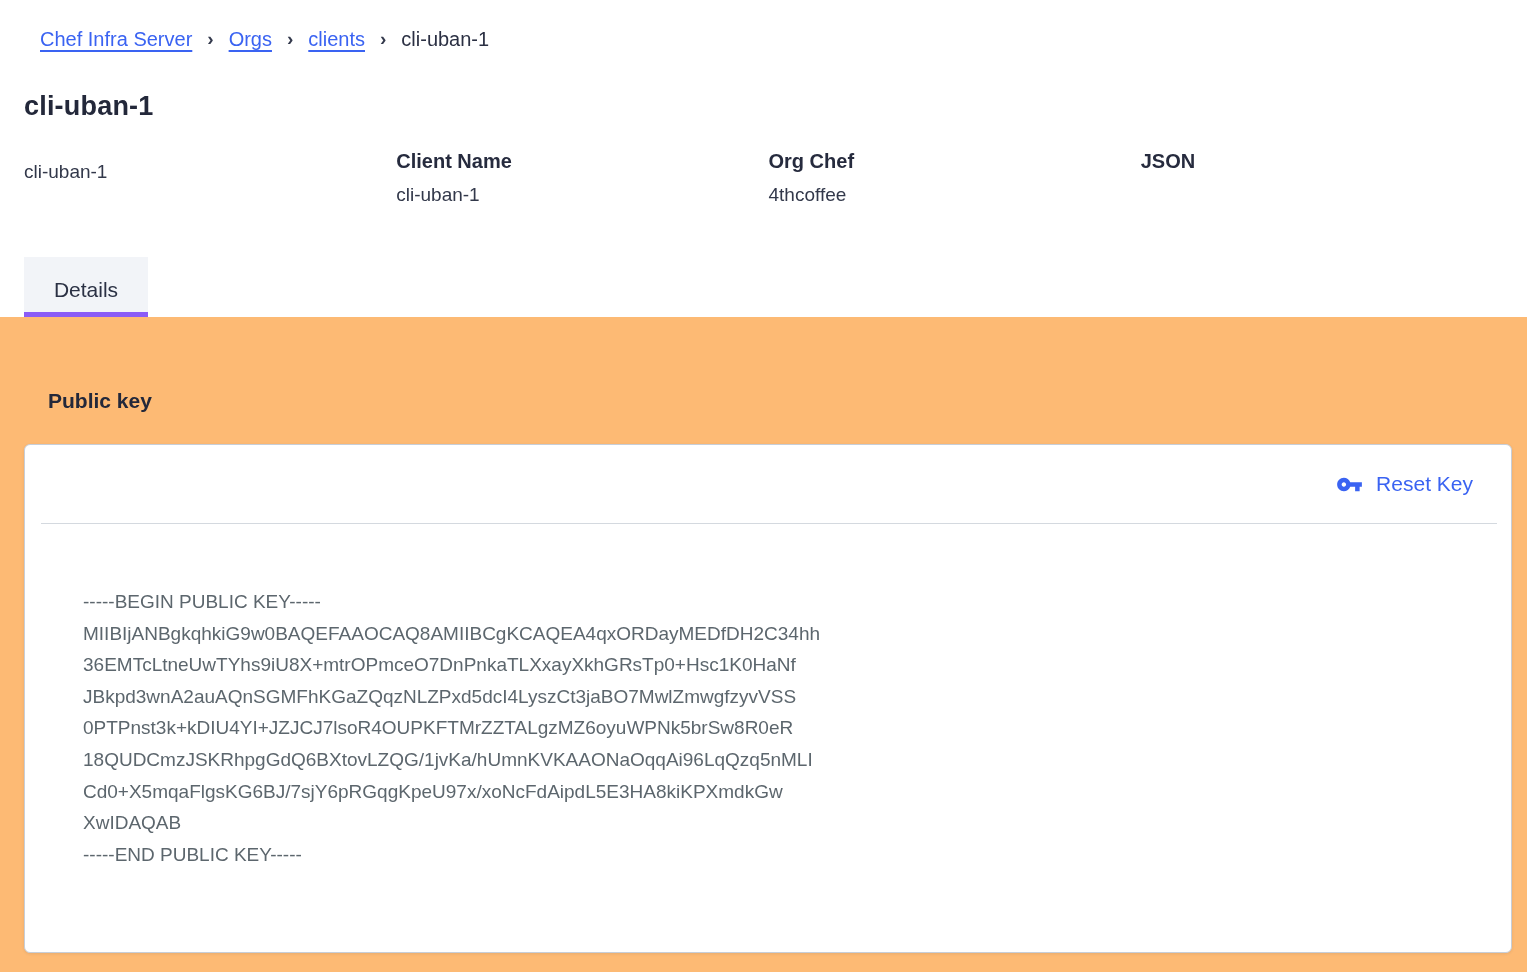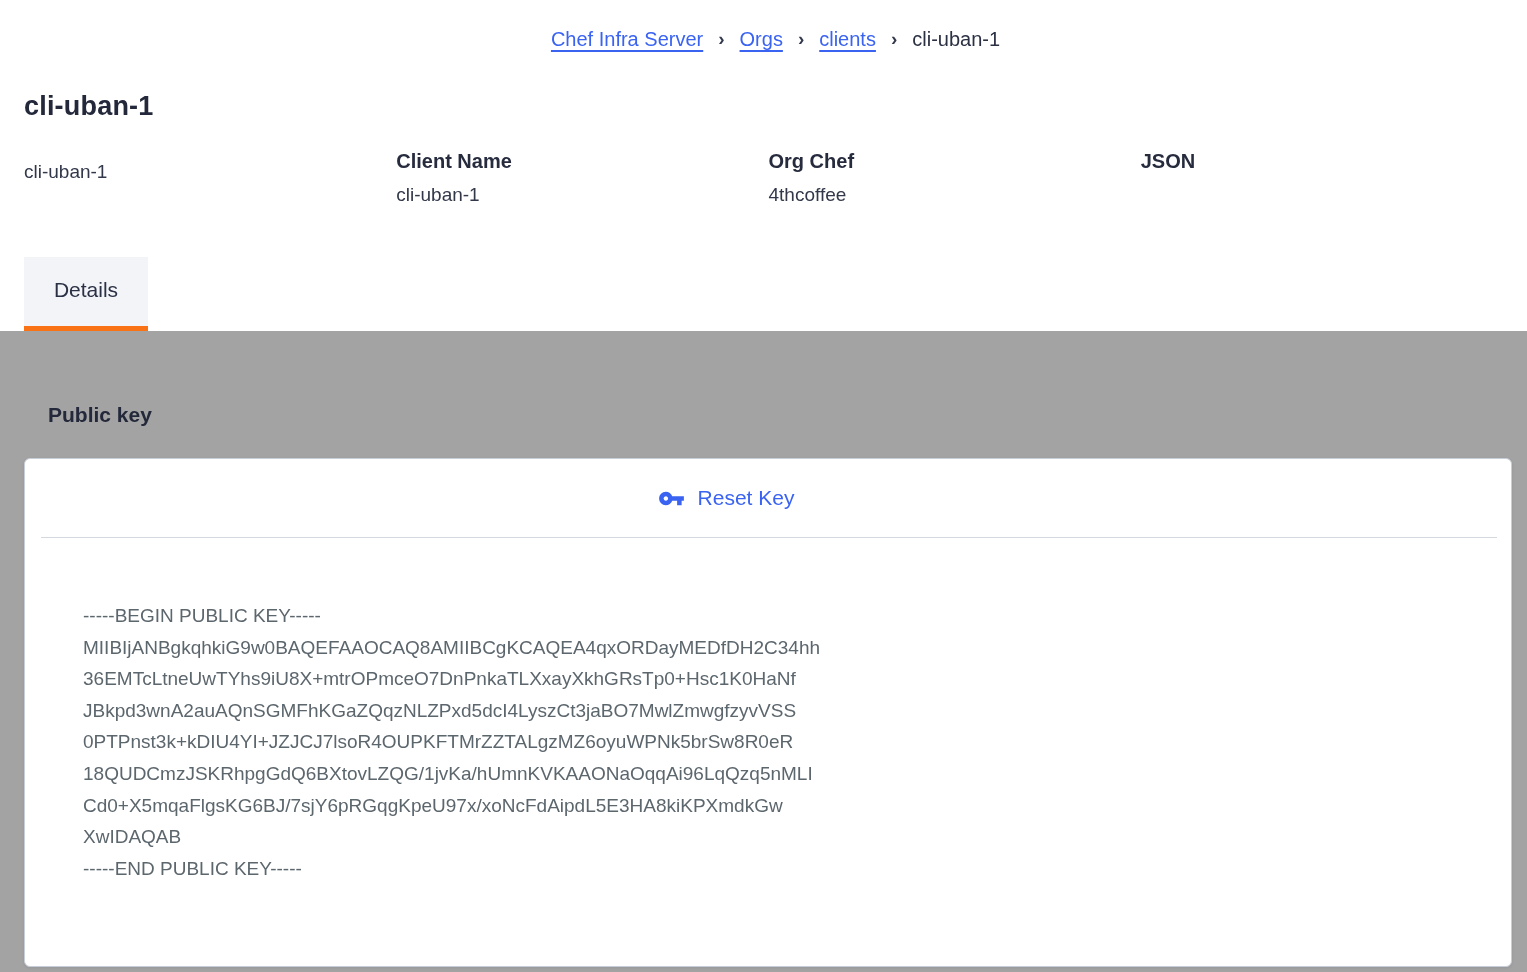--- a/index.html
+++ b/index.html
@@ -12,23 +12,22 @@
     color: #2b3043;
     overflow: hidden;
   }
   .page { display: flex; flex-direction: column; height: 972px; }
 
   
   .breadcrumb {
     display: flex;
     align-items: center;
     gap: 15px;
-    padding: 28px 0 0 24px;
+    padding: 28px 0 0 40px;
     font-size: 20px;
-    justify-content: center;
   }
   .breadcrumb a {
     color: #3a63f2;
     text-decoration: underline;
     text-underline-offset: 4px;
     cursor: pointer;
   }
   .crumb-sep {
     color: #343a4d;
     font-weight: 700;
@@ -68,29 +67,29 @@
     display: flex;
     margin-top: 51px;
     padding-left: 24px;
   }
   .tab {
     width: 124px;
     text-align: center;
     background: #f2f4f8;
     font-size: 21px;
     color: #2b3144;
-    padding: 21px 0 24px 0;
-    border-bottom: 5px solid #f97316;
+    padding: 21px 0 10px 0;
+    border-bottom: 5px solid #8b5cf6;
     cursor: pointer;
   }
 
   
   .tab-panel {
     flex: 1;
-    background: #a3a3a3;
+    background: #fdba74;
   }
   .section-title {
     margin: 0;
     padding: 72px 0 0 48px;
     font-size: 21px;
     font-weight: 700;
     color: #23283a;
   }
 
   
@@ -99,22 +98,22 @@
     height: 509px;
     background: #ffffff;
     border: 1px solid #c7ced8;
     border-radius: 6px;
     box-shadow: 0 1px 3px rgba(40, 50, 70, 0.10);
   }
   .card-header {
     height: 78px;
     display: flex;
     align-items: center;
-    justify-content: center;
-    padding-right: 84px;
+    justify-content: flex-end;
+    padding-right: 38px;
   }
   .reset-key-btn {
     display: flex;
     align-items: center;
     gap: 13px;
     background: none;
     border: none;
     padding: 0;
     color: #3a63f2;
     font-family: "Liberation Sans", sans-serif;

